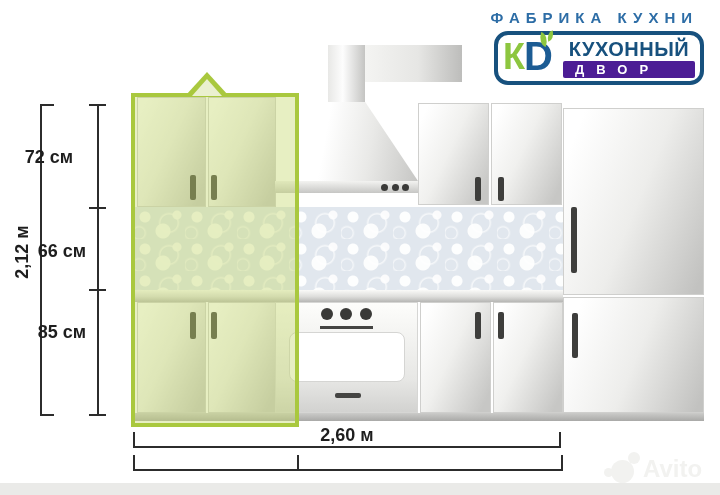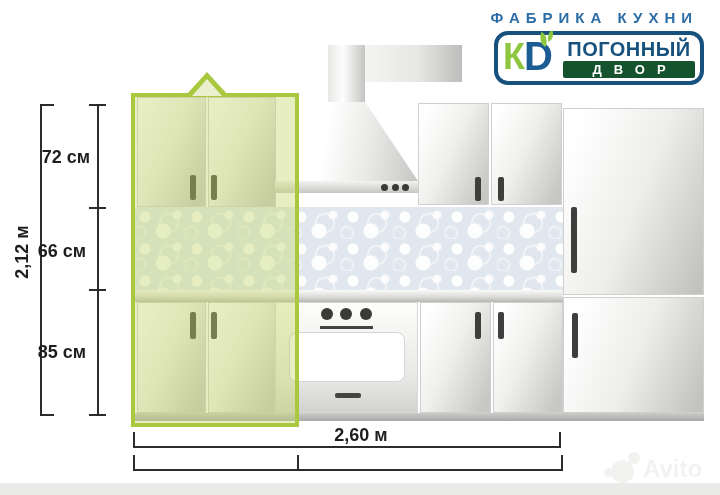--- a/index.html
+++ b/index.html
@@ -14,22 +14,22 @@
               border:4px solid #17517e; border-radius:14px; background:#fff;
               display:flex; align-items:center; padding:2px 5px; z-index:4; }
   .kd { position:relative; width:60px; height:44px; flex:0 0 auto; }
   .kd .k { position:absolute; left:0; top:3px; font-size:36px; font-weight:bold; color:#8dc63f; line-height:1; }
   .kd .d { position:absolute; left:21px; top:0; font-size:40px; font-weight:bold; color:#1c5c94; line-height:1; }
   .leaf { position:absolute; background:#8dc63f; }
   .leaf.l1 { left:36px; top:-3px; width:9px; height:13px; border-radius:0 100% 0 100%; transform:rotate(18deg); }
   .leaf.l2 { left:44px; top:-5px; width:7px; height:10px; border-radius:100% 0 100% 0; transform:rotate(-14deg); }
   .logo-col { flex:1; display:flex; flex-direction:column; align-items:stretch; }
   .logo-top { font-size:20px; font-weight:bold; color:#17517e; letter-spacing:0.5px; line-height:1.05; text-align:center; }
-  .logo-bar { margin-top:1px; background:#14532d; border-radius:2px; height:17px; line-height:17px;
-              text-align:center; color:#fff; font-size:13px; font-weight:bold; letter-spacing:12px;
+  .logo-bar { margin-top:1px; background:#4c1d95; border-radius:2px; height:17px; line-height:17px;
+              text-align:left; color:#fff; font-size:13px; font-weight:bold; letter-spacing:12px;
               padding-left:12px; white-space:nowrap; overflow:hidden; }
 
   
   .callout { position:absolute; left:128px; top:44px; font-size:23px; font-weight:bold;
              color:#a6c43e; white-space:nowrap; z-index:6; }
 
   
   .dim { position:absolute; background:#2c2c2c; z-index:8; }
   .dim-label { position:absolute; color:#1e1e1e; font-weight:bold; font-size:18px; z-index:8; }
   .rot { transform:rotate(-90deg); transform-origin:center; }
@@ -99,39 +99,39 @@
 
   <div class="tagline">ФАБРИКА КУХНИ</div>
   <div class="logo-box">
     <div class="kd">
       <span class="k">К</span>
       <span class="d">D</span>
       <span class="leaf l1"></span>
       <span class="leaf l2"></span>
     </div>
     <div class="logo-col">
-      <div class="logo-top">ПОГОННЫЙ</div>
+      <div class="logo-top">КУХОННЫЙ</div>
       <div class="logo-bar">ДВОР</div>
     </div>
   </div>
 
 
   <div class="dim" style="left:40px;top:104px;width:2px;height:312px;"></div>
   <div class="dim" style="left:40px;top:104px;width:14px;height:2px;"></div>
   <div class="dim" style="left:40px;top:414px;width:14px;height:2px;"></div>
   <div class="dim-label rot center" style="left:-18px;top:242px;width:80px;height:20px;">2,12 м</div>
 
   <div class="dim" style="left:97px;top:104px;width:2px;height:312px;"></div>
   <div class="dim" style="left:89px;top:104px;width:17px;height:2px;"></div>
   <div class="dim" style="left:89px;top:207px;width:17px;height:2px;"></div>
   <div class="dim" style="left:89px;top:289px;width:17px;height:2px;"></div>
   <div class="dim" style="left:89px;top:414px;width:17px;height:2px;"></div>
-  <div class="dim-label right" style="left:28px;top:147px;width:62px;height:20px;text-align:right;">72 см</div>
+  <div class="dim-label right" style="left:11px;top:147px;width:62px;height:20px;text-align:right;">72 см</div>
   <div class="dim-label right" style="left:24px;top:241px;width:62px;height:20px;">66 см</div>
-  <div class="dim-label right" style="left:24px;top:342px;width:62px;height:20px;">85 см</div>
+  <div class="dim-label right" style="left:24px;top:322px;width:62px;height:20px;">85 см</div>
 
   <div class="backsplash"></div>
   <div class="countertop"></div>
 
   <div class="cab" style="left:137px;top:97px;width:139px;height:110px;">
     <div class="door"></div>
     <div class="door"></div>
   </div>
   <div class="handle" style="left:190px;top:175px;height:25px;"></div>
   <div class="handle" style="left:211px;top:175px;height:25px;"></div>
@@ -182,21 +182,21 @@
 
   <div class="plinth"></div>
 
   <div class="highlight"></div>
   <div class="tri outer"></div>
   <div class="tri inner"></div>
 
   <div class="dim" style="left:133px;top:446px;width:428px;height:2px;"></div>
   <div class="dim" style="left:133px;top:432px;width:2px;height:15px;"></div>
   <div class="dim" style="left:559px;top:432px;width:2px;height:15px;"></div>
-  <div class="dim-label center" style="left:147px;top:426px;width:428px;height:18px;">2,60 м</div>
+  <div class="dim-label center" style="left:133px;top:426px;width:428px;height:18px;">2,60 м</div>
 
   <div class="dim" style="left:133px;top:469px;width:430px;height:2px;"></div>
   <div class="dim" style="left:133px;top:455px;width:2px;height:15px;"></div>
   <div class="dim" style="left:297px;top:455px;width:2px;height:15px;"></div>
   <div class="dim" style="left:561px;top:455px;width:2px;height:15px;"></div>
 
   <div class="floor-strip"></div>
   <div class="wm-circle" style="left:604px;top:468px;width:9px;height:9px;"></div>
   <div class="wm-circle" style="left:611px;top:460px;width:23px;height:23px;"></div>
   <div class="wm-circle" style="left:628px;top:452px;width:12px;height:12px;"></div>

